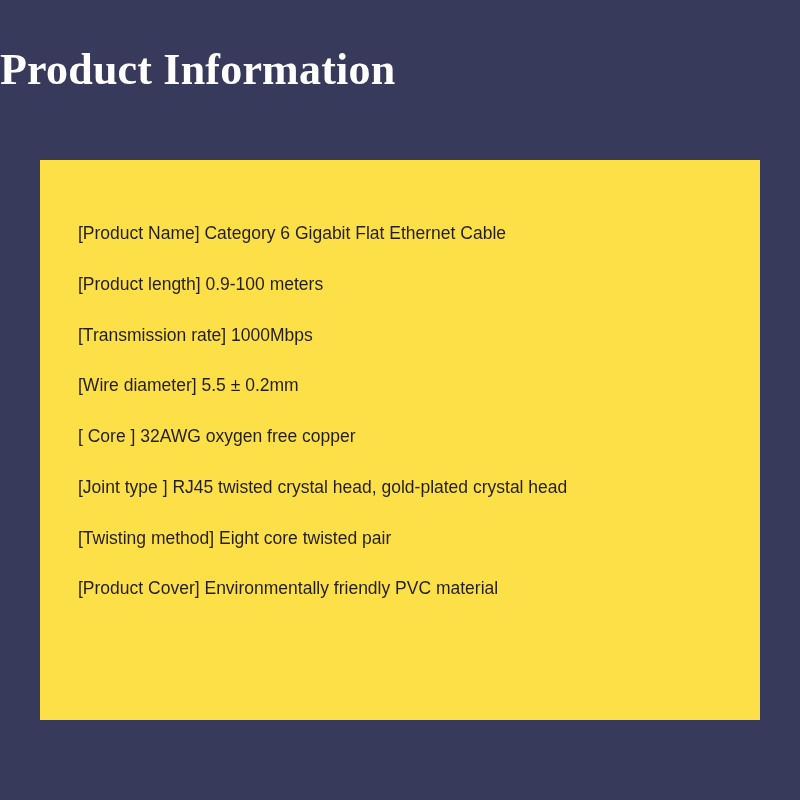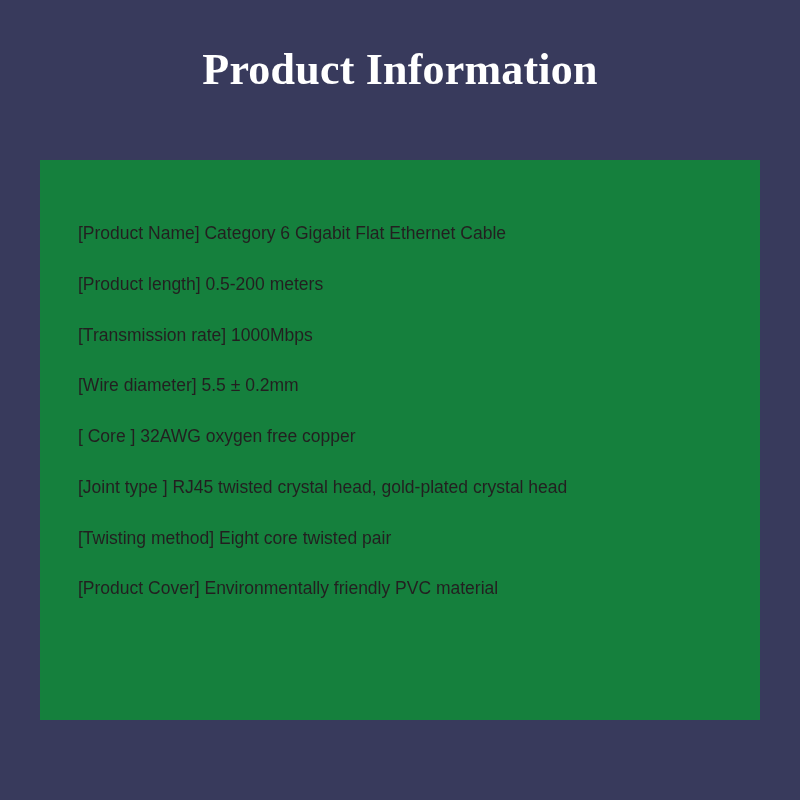--- a/index.html
+++ b/index.html
@@ -18,34 +18,34 @@
     width: 800px;
     height: 800px;
     background: #383a5c;
     box-sizing: border-box;
   }
   .page-title {
     position: absolute;
     top: 44px;
     left: 0;
     width: 800px;
-    text-align: center;
+    text-align: left;
     color: #ffffff;
     font-size: 44px;
     font-weight: bold;
     font-family: "Liberation Serif", serif;
     letter-spacing: 0.2px;
   }
   .card {
     position: absolute;
     left: 40px;
     top: 160px;
     width: 720px;
     height: 560px;
-    background: #15803d;
+    background: #fde047;
     box-sizing: border-box;
     padding: 62px 0 0 38px;
   }
   .spec-list {
     list-style: none;
     margin: 0;
     padding: 0;
   }
   .spec-row {
     font-size: 17.5px;
@@ -74,21 +74,21 @@
   <div class="card">
     <ul class="spec-list">
 
       <li class="spec-row">
         <span class="spec-label">[Product Name]</span>
         <span class="spec-value">Category 6 Gigabit Flat Ethernet Cable</span>
       </li>
 
       <li class="spec-row">
         <span class="spec-label">[Product length]</span>
-        <span class="spec-value">0.5-200 meters</span>
+        <span class="spec-value">0.9-100 meters</span>
       </li>
 
       <li class="spec-row">
         <span class="spec-label">[Transmission rate]</span>
         <span class="spec-value">1000Mbps</span>
       </li>
 
       <li class="spec-row">
         <span class="spec-label">[Wire diameter]</span>
         <span class="spec-value">5.5 ± 0.2mm</span>

